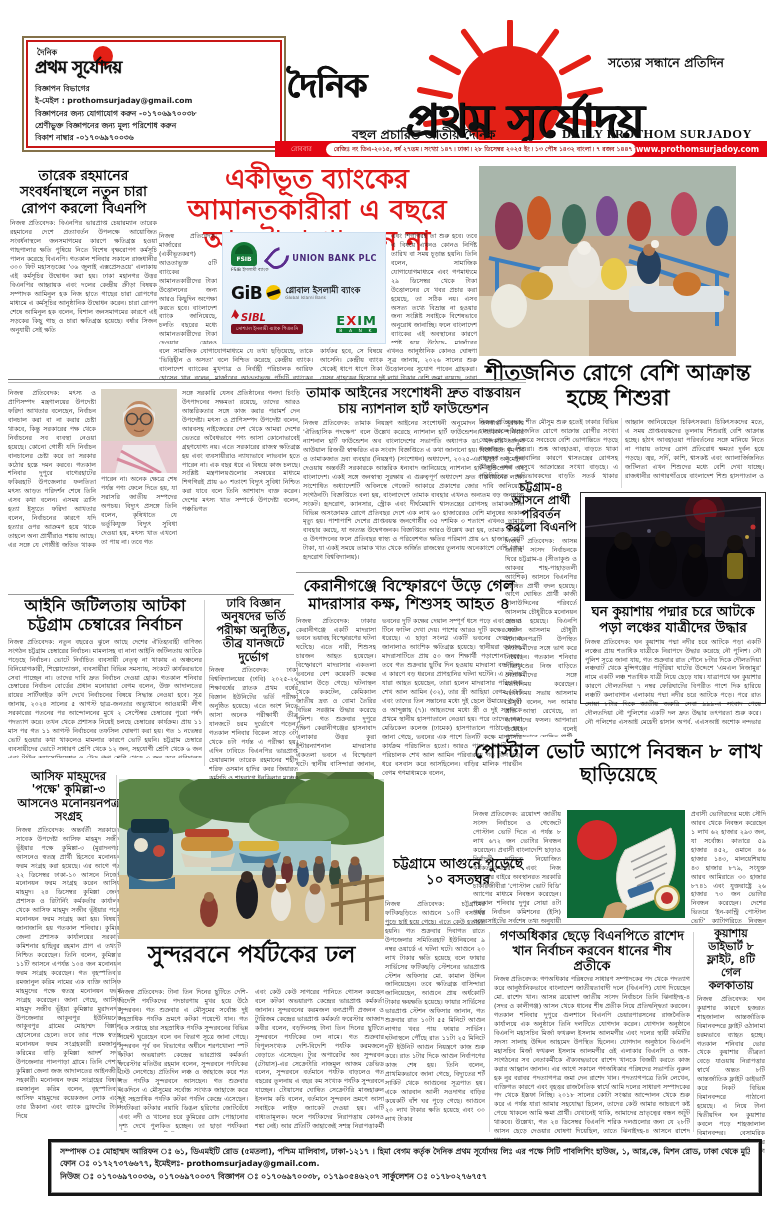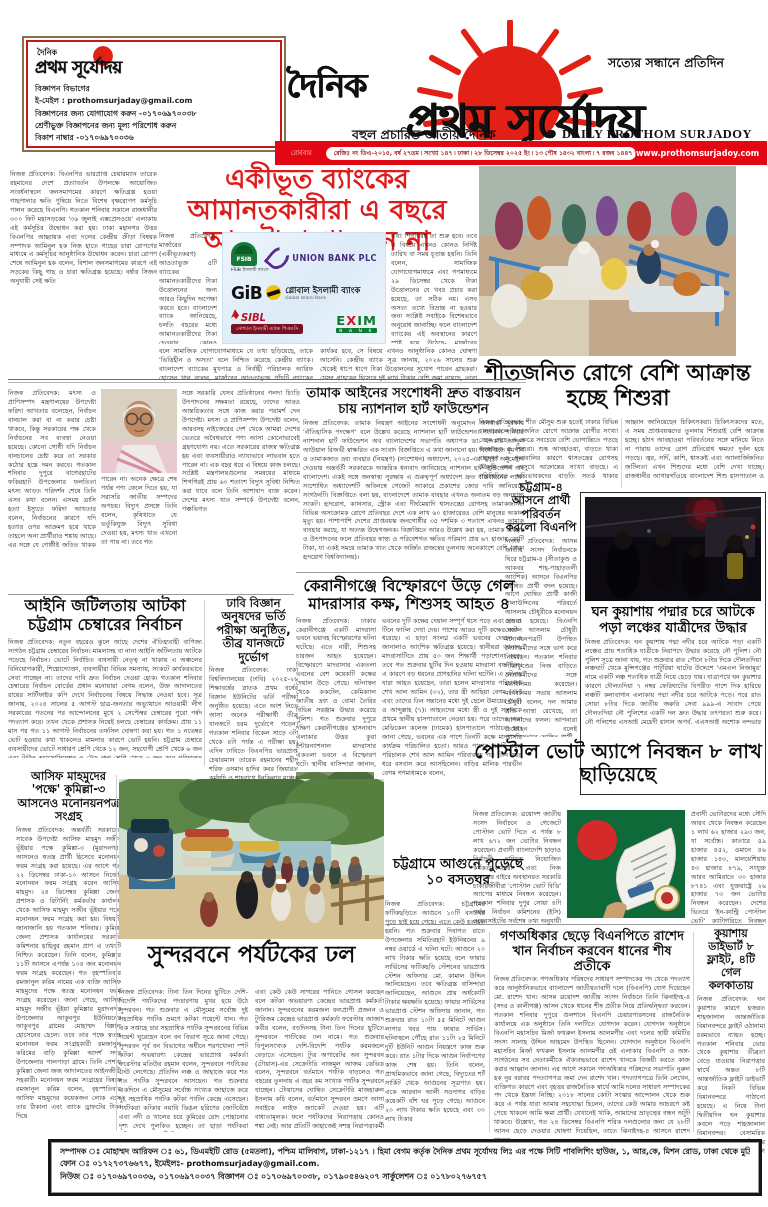--- a/index.html
+++ b/index.html
@@ -104,27 +104,28 @@
       <circle cx="118" cy="78" r="52" fill="#e32016"></circle>
     </svg>
   </div>
 
   <div class="abs mast-daily" style="left:286px;top:60px;z-index:2;">দৈনিক</div>
   <div class="abs mast-main" style="left:282px;top:86px;width:484px;text-align:center;z-index:2;">প্রথম সূর্যোদয়</div>
   <div class="abs mast-tag" style="left:608px;top:54px;z-index:2;">সত্যের সন্ধানে প্রতিদিন</div>
   <div class="abs mast-sub" style="left:352px;top:126px;z-index:3;">বহুল প্রচারিত জাতীয় দৈনিক</div>
   <div class="abs mast-en" style="left:562px;top:127px;z-index:3;">DAILY PROTHOM SURJADOY</div>
 
-  <div class="abs redbar" style="left:275px;top:141px;width:492px;height:24px;z-index:2;align-items:center;">
+  <div class="abs redbar" style="left:275px;top:141px;width:492px;height:16px;z-index:2;align-items:center;">
     <span class="day">রোববার</span>
     <span class="pill">রেজিঃ নং ডিএ-২০১৫, বর্ষ ২৭তম ৷ সংখ্যা ১৪৭ ৷ ঢাকা ৷ ২৮ ডিসেম্বর ২০২৫ ইং ৷ ১৩ পৌষ ১৪৩২ বাংলা ৷ ৭ রজব ১৪৪৭ হিজরী ৷ পৃষ্ঠা ৮ ৷ মূল্য ৫ টাকা ৷</span>
     <span class="site">www.prothomsurjadoy.com</span>
   </div>
 
   <div class="abs" style="left:10px;top:167px;width:147px;">
+    <div class="hd" style="font-size:13.8px;">তারেক রহমানের সংবর্ধনাস্থলে নতুন চারা রোপণ করলো বিএনপি</div>
     <div class="bt" style="height:160px;margin-top:3px;">নিজস্ব প্রতিবেদক: বিএনপির ভারপ্রাপ্ত চেয়ারম্যান তারেক রহমানের দেশে প্রত্যাবর্তন উপলক্ষে আয়োজিত সংবর্ধনাস্থলে জনসমাগমের কারণে ক্ষতিগ্রস্ত হওয়া গাছপালার ক্ষতি পুষিয়ে নিতে বিশেষ বৃক্ষরোপণ কর্মসূচি পালন করেছে বিএনপি। গতকাল শনিবার সকালে রাজধানীর ৩০০ ফিট মহাসড়কের '৩৬ জুলাই এক্সপ্রেসওয়ে' এলাকায় এই কর্মসূচির উদ্বোধন করা হয়। ঢাকা মহানগর উত্তর বিএনপির আহ্বায়ক এবং দলের কেন্দ্রীয় ক্রীড়া বিষয়ক সম্পাদক আমিনুল হক নিজ হাতে গাছের চারা রোপণের মাধ্যমে এ কর্মসূচির আনুষ্ঠানিক উদ্বোধন করেন। চারা রোপণ শেষে আমিনুল হক বলেন, বিশাল জনসমাগমের কারণে এই সড়কের কিছু গাছ ও চারা ক্ষতিগ্রস্ত হয়েছে। বর্ষার সিজন অনুযায়ী সেই ক্ষতি</div>
   </div>
 
   <div class="abs hd-red" style="left:160px;top:163px;width:314px;font-size:27px;font-weight:900;">একীভূত ব্যাংকের আমানতকারীরা এ বছরে আর টাকা পাচ্ছেন না</div>
 
   <div class="abs" style="left:159px;top:232px;width:318px;">
     <div style="display:flex;gap:5px;">
       <div class="bt" style="width:58px;height:112px;">নিজস্ব প্রতিবেদক: মার্জারের (একীভূতকরণ) আওতাভুক্ত ৫টি ব্যাংকের আমানতকারীদের টাকা উত্তোলনের জন্য আরও কিছুদিন অপেক্ষা করতে হবে। বাংলাদেশ ব্যাংক জানিয়েছে, চলতি বছরের মধ্যে আমানতকারীদের টাকা দেওয়ার কোনও সম্ভাবনা নেই। এখনও সুনির্দিষ্ট তারিখ চূড়ান্ত হয়নি। তবে সর্বোচ্চ দুই লাখ টাকা পর্যন্ত উত্তোলনের সুযোগ দেওয়ার বিষয়টি প্রক্রিয়াধীন রয়েছে। ২৯ ডিসেম্বর থেকে মার্জারের আওতাভুক্ত একটি ব্যাংকের আমানতকারীরা টাকা তুলতে পারবেন</div>
       <div class="bankbox" style="width:164px;height:112px;">
         <div class="bankrow">
@@ -342,21 +343,21 @@
       <div class="bt" style="width:129px;height:144px;">নিজস্ব প্রতিবেদক: টানা তিন দিনের ছুটিতে দেশি-বিদেশি পর্যটকদের পদচারণায় মুখর হয়ে উঠে সুন্দরবন। গত শুক্রবার এ মৌসুমের সর্বোচ্চ দুই সহস্রাধিক পর্যটক ভ্রমণে কটকা পয়েন্টে যান। গত এক সপ্তাহে চার সহস্রাধিক পর্যটক সুন্দরবনের বিভিন্ন পয়েন্ট ঘুরেছেন বলে বন বিভাগ সূত্রে জানা গেছে। সুন্দরবন পূর্ব বন বিভাগের অধীনে শরণখোলা স্পট কটকা অভয়ারণ্য কেন্দ্রের ভারপ্রাপ্ত কর্মকর্তা ফরেস্টার মতিউর রহমান বলেন, সুন্দরবনে পর্যটকের ঢেউ লেগেছে। প্রতিদিন লঞ্চ ও জাহাজে করে শত শত পর্যটক সুন্দরবনে আসছেন। গত শুক্রবার একদিনে এ মৌসুমের সর্বোচ্চ সংখ্যক জাহাজে করে দুই সহস্রাধিক পর্যটক কটকা পর্যটন কেন্দ্রে এসেছেন। পর্যটকরা কটকার নয়াবি ডিঙল হরিণের জোটবেঁধে এবং নদী ও খালের চরে কুমিরের রোদ পোহানোর দৃশ্য দেখে পুলকিত হচ্ছেন। তা ছাড়া পর্যটকরা কটকার জামতলা সী বিচে ভোরবেলা</div>
       <div class="bt" style="flex:1;height:144px;">এবং কেউ কেউ সাগরের পানিতে গোসল করছেন বলে কটকা অভয়ারণ্য কেন্দ্রের ভারপ্রাপ্ত কর্মকর্তা জানান। সুন্দরবনের করমজল বন্যপ্রাণী প্রজনন ও ট্যুরিজম কেন্দ্রের ভারপ্রাপ্ত কর্মকর্তা ফরেস্টার আজাদ কবীর বলেন, বড়দিনসহ টানা তিন দিনের ছুটিতে সুন্দরবনে পর্যটকের ঢল নামে। গত শুক্রবার বিপুলসংখ্যক দেশি-বিদেশি পর্যটক করমজলে বেড়াতে এসেছেন। ট্যুর অপারেটর অব সুন্দরবন (টোয়াস)-এর সেক্রেটারি নাজমুল আজম ডেভিড বলেন, সুন্দরবনে বর্তমানে পর্যটক বাড়লেও গত বছরের তুলনায় এ বছর কম সংখ্যক পর্যটক সুন্দরবনে যাচ্ছেন। টোয়াসের ঘোষিত সেক্রেটারি মাজহারুল ইসলাম কচি বলেন, বর্তমানে সুন্দরবন ভ্রমণে আসা সবাইকে লাইফ জ্যাকেট দেওয়া হয়। এটি বাধ্যতামূলক। ফলে পর্যটকদের নিরাপত্তায় কোনও শঙ্কা নেই। আর প্রতিটি জাহাজেই সশস্ত্র নিরাপত্তাকর্মী থাকেন।</div>
     </div>
   </div>
 
   <div class="abs" style="left:505px;top:481px;width:72px;">
     <div class="hd" style="font-size:11.4px;">চট্টগ্রাম-৪ আসনে প্রার্থী পরিবর্তন করলো বিএনপি</div>
     <div class="bt" style="height:200px;margin-top:2px;">নিজস্ব প্রতিবেদক: আসন্ন জাতীয় সংসদ নির্বাচনকে ঘিরে চট্টগ্রাম-৪ (সীতাকুণ্ড ও আকবর শাহ-পাহাড়তলী আংশিক) আসনে বিএনপির ঘোষিত প্রার্থী বদল হয়েছে। আগে ঘোষিত প্রার্থী কাজী সালাউদ্দিনের পরিবর্তে আসলাম চৌধুরীকে মনোনয়ন দেওয়া হয়েছে। বিএনপি নেতা আসলাম চৌধুরী মনোনয়নপত্রটি উপস্থিত নেতাকর্মীদের সঙ্গে ভাগ করে নিয়েছেন। গতকাল শনিবার সীতাকুণ্ডের নিজ বাড়িতে নেতাকর্মীদের সঙ্গে মতবিনিময় করেছেন। মতবিনিময় সভায় আসলাম চৌধুরী বলেন, দল আমার প্রতি আস্থা রেখেছে, তা আপনাদের ফসল। আপনারা চেয়েছেন বলেই প্রাথমিকভাবে ঘোষিত প্রার্থী</div>
   </div>
 
-  <div class="abs boxed" style="left:580px;top:492px;width:186px;height:303px;padding:4px;">
+  <div class="abs boxed" style="left:580px;top:492px;width:186px;height:212px;padding:4px;">
     <div class="ph" style="width:176px;height:104px;">
       <svg width="176" height="104" viewBox="0 0 176 104">
         <rect width="176" height="104" fill="#0c0a10"></rect>
         <rect width="176" height="40" fill="#1a161e"></rect>
         <circle cx="120" cy="14" r="12" fill="#8a1420" opacity="0.9"></circle>
         <circle cx="120" cy="14" r="20" fill="#5a0e16" opacity="0.5"></circle>
         <rect x="120" y="20" width="50" height="40" fill="#241f28"></rect>
         <line x1="0" y1="30" x2="176" y2="10" stroke="#3a3440" stroke-width="1.5"></line>
         <ellipse cx="38" cy="72" rx="17" ry="30" fill="#050408"></ellipse>
           <circle cx="38" cy="44" r="9" fill="#14100f"></circle>

